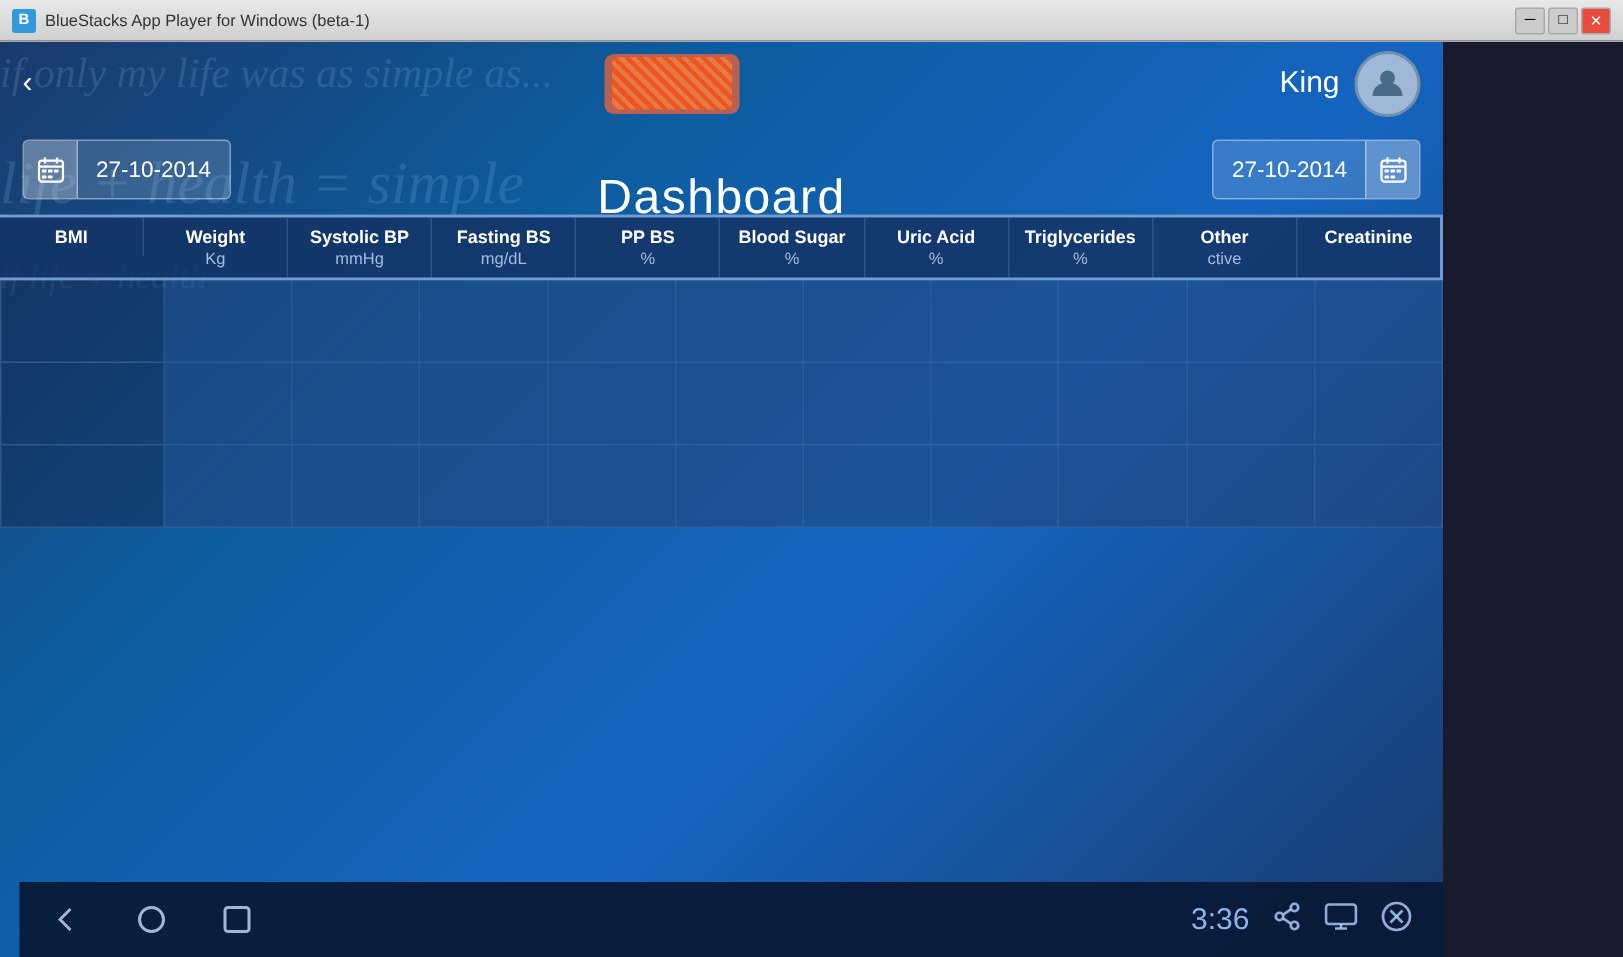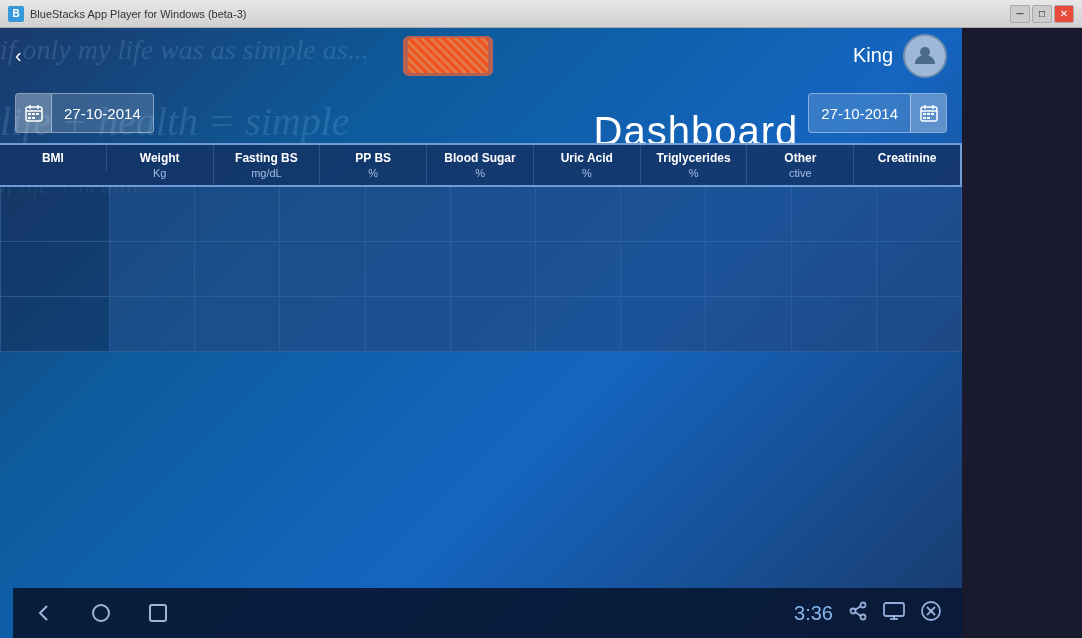--- a/index.html
+++ b/index.html
@@ -190,23 +190,23 @@
     }
     .date-text {
       padding: 0 12px;
       color: white;
       font-size: 15px;
       font-weight: 500;
     }
 
     #dashboard-title {
       flex: 1;
-      text-align: right;
-      color: white;
-      font-size: 40px;
+      text-align: center;
+      color: white;
+      font-size: 32px;
       font-weight: 400;
       letter-spacing: 1px;
       margin-top: 36px;
     }
 
     .date-box-right {
       display: flex;
       align-items: center;
       background: rgba(255,255,255,0.15);
       border: 1px solid rgba(255,255,255,0.4);
@@ -372,21 +372,21 @@
     }
   </style>
 </head>
 <body>
 
 <div id="titlebar">
   <div id="titlebar-left">
     <div id="titlebar-icon">
       <span>B</span>
     </div>
-    <span id="titlebar-title">BlueStacks App Player for Windows (beta-3)</span>
+    <span id="titlebar-title">BlueStacks App Player for Windows (beta-1)</span>
   </div>
   <div id="titlebar-controls">
     <div class="titlebar-btn">─</div>
     <div class="titlebar-btn">□</div>
     <div class="titlebar-btn close-btn">✕</div>
   </div>
 </div>
 
 <div id="app">
 
@@ -456,20 +456,24 @@
       <div class="table-headers">
 
       <div class="col-header">
             <span class="col-header-name">BMI</span>
           </div>
           <div class="col-header">
             <span class="col-header-name">Weight</span>
             <span class="col-header-unit">Kg</span>
           </div>
           <div class="col-header">
+            <span class="col-header-name">Systolic BP</span>
+            <span class="col-header-unit">mmHg</span>
+          </div>
+          <div class="col-header">
             <span class="col-header-name">Fasting BS</span>
             <span class="col-header-unit">mg/dL</span>
           </div>
           <div class="col-header">
             <span class="col-header-name">PP BS</span>
             <span class="col-header-unit">%</span>
           </div>
           <div class="col-header">
             <span class="col-header-name">Blood Sugar</span>
             <span class="col-header-unit">%</span>

